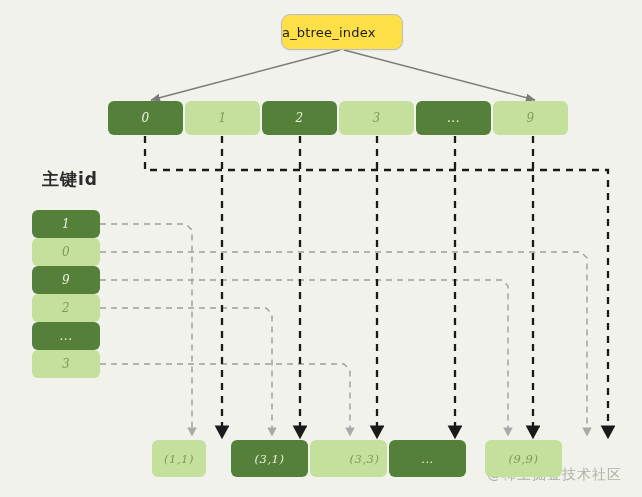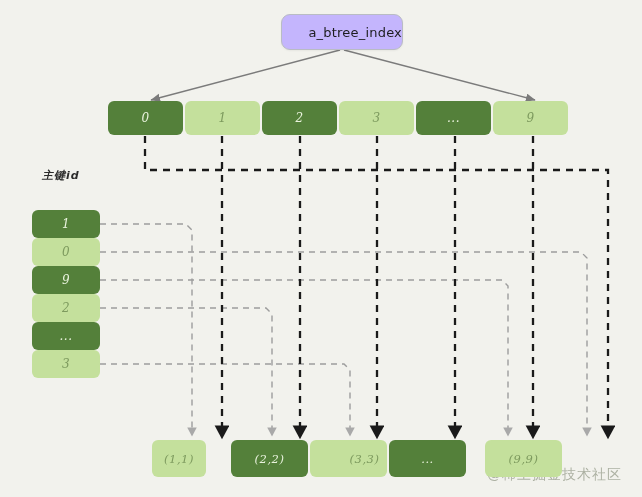--- a/index.html
+++ b/index.html
@@ -8,24 +8,24 @@
     background:#f2f2ed;
     font-family:"DejaVu Sans","Liberation Sans",sans-serif;
     position:relative;overflow:hidden;
   }
   #stage{position:absolute;inset:0;width:642px;height:497px;}
   svg.wires{position:absolute;left:0;top:0;width:642px;height:497px;pointer-events:none;}
 
   .titlebox{
     position:absolute;
     box-sizing:border-box;
-    background:#c4b5fd;
+    background:#fde047;
     border:1px solid #b9bcc4;
     border-radius:9px;
-    display:flex;align-items:center;justify-content:flex-end;
+    display:flex;align-items:center;justify-content:flex-start;
     font-size:13px;color:#1d1d1f;
     letter-spacing:.2px;
     box-shadow:0 1px 2px rgba(0,0,0,.05);
   }
 
   .cell{
     position:absolute;
     box-sizing:border-box;
     border-radius:6px;
     display:flex;align-items:center;justify-content:center;
@@ -34,26 +34,25 @@
     color:#e9f2dd;
     letter-spacing:.5px;
     font-family:"DejaVu Serif","Liberation Serif",serif;
   }
   .cell.dark{background:#54803a;}
   .cell.light{background:#c4e09c;color:#7d9a5e;}
   .cell.bottom{font-size:11.5px;}
 
   .axis-label{
     position:absolute;
-    font-size:11px;
+    font-size:17px;
     font-weight:700;
     color:#2b2b2b;
     font-family:"DejaVu Sans","Liberation Sans",sans-serif;
     letter-spacing:1px;
-    font-style:italic;
   }
   .watermark{
     position:absolute;
     font-size:14px;
     color:#9aa08f;
     opacity:.78;
     letter-spacing:1px;
     font-family:"DejaVu Sans","Liberation Sans",sans-serif;
     white-space:nowrap;
   }
@@ -141,21 +140,21 @@
     <div class="cell dark" style="width: 68px; height: 28px; left: 32px; top: 322px;">
       <span>...</span>
     </div>
     <div class="cell light" style="width: 68px; height: 28px; left: 32px; top: 350px;">
       <span>3</span>
     </div>
     <div class="cell light bottom" style="width: 54px; height: 37px; left: 152px; top: 440px;">
       <span>(1,1)</span>
     </div>
     <div class="cell dark bottom" style="width: 77px; height: 37px; left: 231px; top: 440px;">
-      <span>(2,2)</span>
+      <span>(3,1)</span>
     </div>
     <div class="cell light bottom" style="width: 77px; height: 37px; left: 310px; top: 440px; padding-left: 32px;">
       <span>(3,3)</span>
     </div>
     <div class="cell dark bottom" style="width: 77px; height: 37px; left: 389px; top: 440px;">
       <span>...</span>
     </div>
     <div class="cell light bottom" style="width: 77px; height: 37px; left: 468px; top: 440px; margin-left: 17px;">
       <span>(9,9)</span>
     </div>

